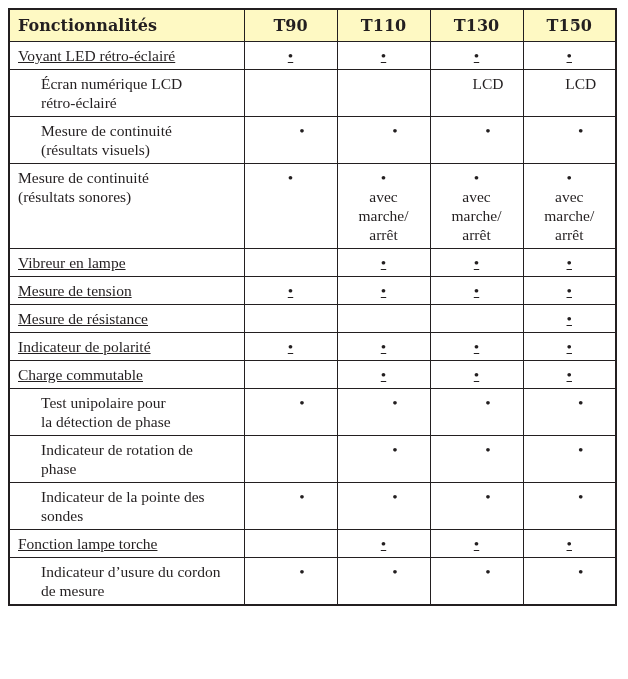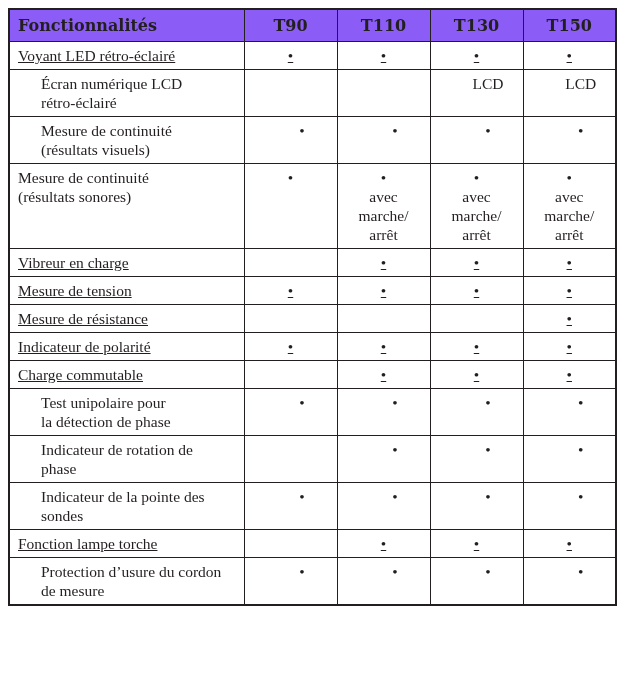--- a/index.html
+++ b/index.html
@@ -21,21 +21,21 @@
     border: 2px solid #231f20;
   }
   col.c-feat  { width: 235px; }
   col.c-prod  { width: 93px; }
   th, td {
     border: 1px solid #231f20;
     vertical-align: top;
     box-sizing: border-box;
   }
   thead th {
-    background: #8b5cf6;
+    background: #fef9c3;
     font-family: "DejaVu Serif", serif;
     font-weight: bold;
     font-size: 16px;
     line-height: 20px;
     padding: 6px 8px 5px 8px;
     vertical-align: middle;
     text-align: center;
   }
   thead th.feat { text-align: left; }
   td {
@@ -106,21 +106,21 @@
         <td class="val">•
 avec
 marche/
 arrêt</td>
         <td class="val">•
 avec
 marche/
 arrêt</td>
       </tr>
       <tr class="h1">
-        <td class="feat">Vibreur en charge</td>
+        <td class="feat">Vibreur en lampe</td>
         <td class="val"></td>
         <td class="val">•</td>
         <td class="val">•</td>
         <td class="val">•</td>
       </tr>
       <tr class="h1">
         <td class="feat">Mesure de tension</td>
         <td class="val">•</td>
         <td class="val">•</td>
         <td class="val">•</td>
@@ -172,21 +172,21 @@
         <td class="val">•</td>
       </tr>
       <tr class="h1">
         <td class="feat">Fonction lampe torche</td>
         <td class="val"></td>
         <td class="val">•</td>
         <td class="val">•</td>
         <td class="val">•</td>
       </tr>
       <tr class="h2">
-        <td class="feat">Protection d’usure du cordon
+        <td class="feat">Indicateur d’usure du cordon
 de mesure</td>
         <td class="val">•</td>
         <td class="val">•</td>
         <td class="val">•</td>
         <td class="val">•</td>
       </tr>
     </tbody>
   </table>
 </div>
 

